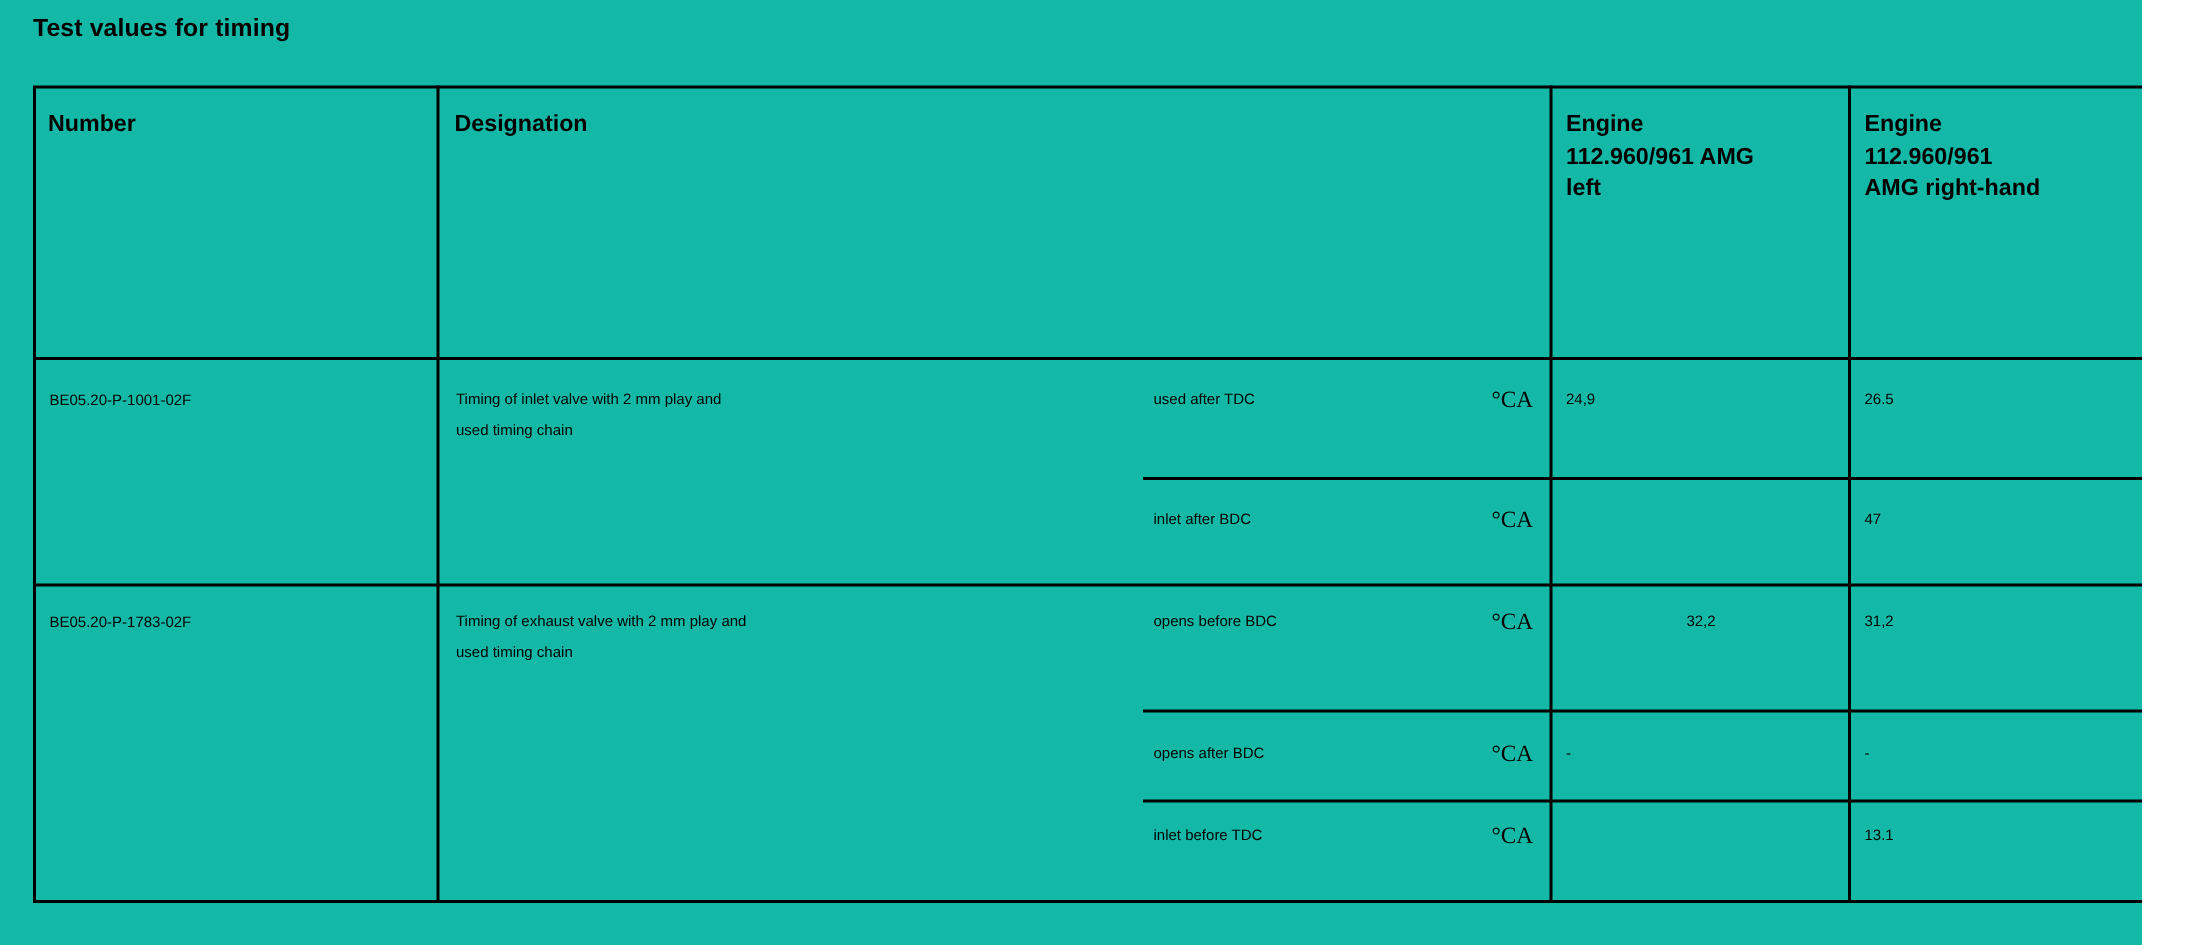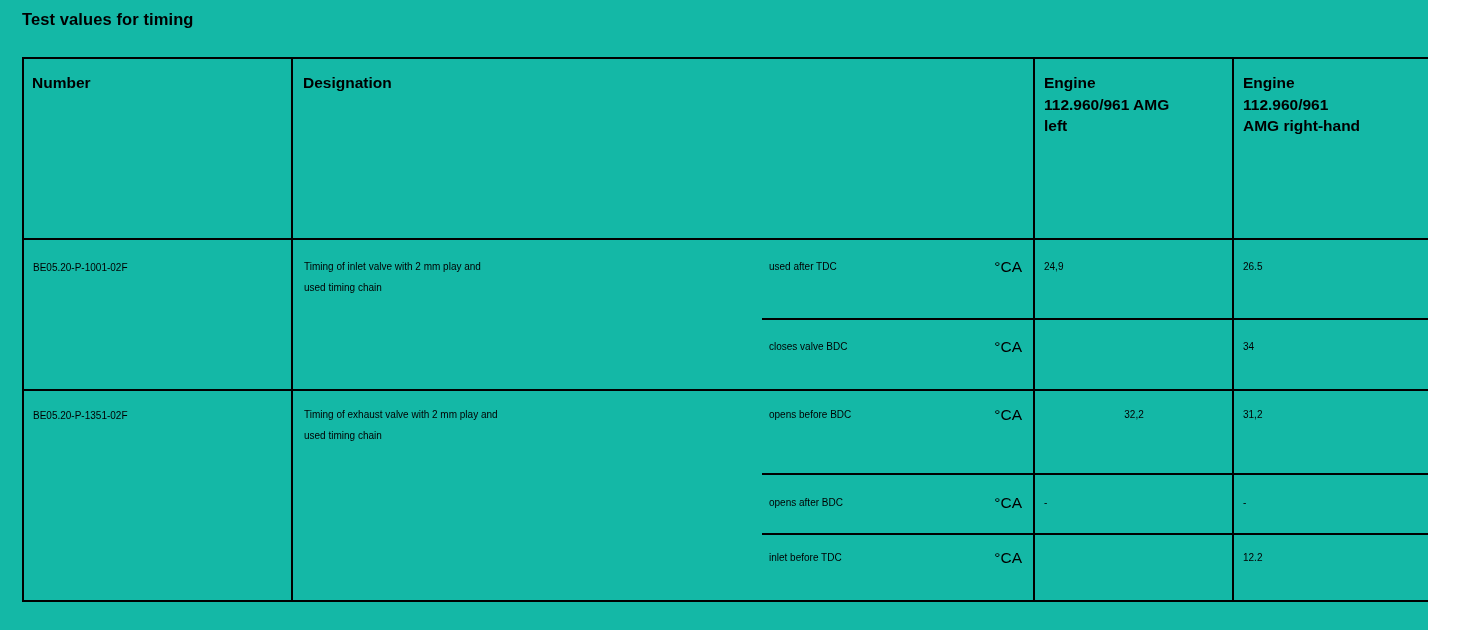--- a/index.html
+++ b/index.html
@@ -74,20 +74,21 @@
   }
   .hrule.thin {
     height: 2px;
   }
 
   .unit {
     position: absolute;
     font-size: 15.5px;
     line-height: 21px;
     text-align: right;
+    font-family: Liberation Serif, serif;
   }
 </style>
 </head>
 <body>
 
 <div class="page">
 
   <div class="doc-title">Test values for timing</div>
 
   <div class="frame"></div>
@@ -121,36 +122,36 @@
   <div class="cell" style="left:33px; top:257px; width:250px;">BE05.20-P-1001-02F</div>
 
   <div class="cell" style="left:304px; top:256px; width:450px;">Timing of inlet valve with 2 mm play and
 used timing chain</div>
 
   <div class="cell" style="left:769px; top:256px; width:220px;">used after TDC</div>
   <div class="unit" style="left:930px; top:256px; width:92px;">°CA</div>
   <div class="cell" style="left:1044px; top:256px; width:180px;">24,9</div>
   <div class="cell" style="left:1243px; top:256px; width:180px;">26.5</div>
 
-  <div class="cell" style="left:769px; top:336px; width:220px;">closes valve BDC</div>
+  <div class="cell" style="left:769px; top:336px; width:220px;">inlet after BDC</div>
   <div class="unit" style="left:930px; top:336px; width:92px;">°CA</div>
-  <div class="cell" style="left:1243px; top:336px; width:180px;">34</div>
+  <div class="cell" style="left:1243px; top:336px; width:180px;">47</div>
 
-  <div class="cell" style="left:33px; top:405px; width:250px;">BE05.20-P-1351-02F</div>
+  <div class="cell" style="left:33px; top:405px; width:250px;">BE05.20-P-1783-02F</div>
 
   <div class="cell" style="left:304px; top:404px; width:470px;">Timing of exhaust valve with 2 mm play and
 used timing chain</div>
 
   <div class="cell" style="left:769px; top:404px; width:220px;">opens before BDC</div>
   <div class="unit" style="left:930px; top:404px; width:92px;">°CA</div>
   <div class="cell" style="left:1044px; top:404px; width:180px;text-align:center;">32,2</div>
   <div class="cell" style="left:1243px; top:404px; width:180px;">31,2</div>
 
   <div class="cell" style="left:769px; top:492px; width:220px;">opens after BDC</div>
   <div class="unit" style="left:930px; top:492px; width:92px;">°CA</div>
   <div class="cell" style="left:1044px; top:492px; width:180px;">-</div>
   <div class="cell" style="left:1243px; top:492px; width:180px;">-</div>
 
   <div class="cell" style="left:769px; top:547px; width:220px;">inlet before TDC</div>
   <div class="unit" style="left:930px; top:547px; width:92px;">°CA</div>
-  <div class="cell" style="left:1243px; top:547px; width:180px;">12.2</div>
+  <div class="cell" style="left:1243px; top:547px; width:180px;">13.1</div>
 
 </div>
 
 </body></html>

